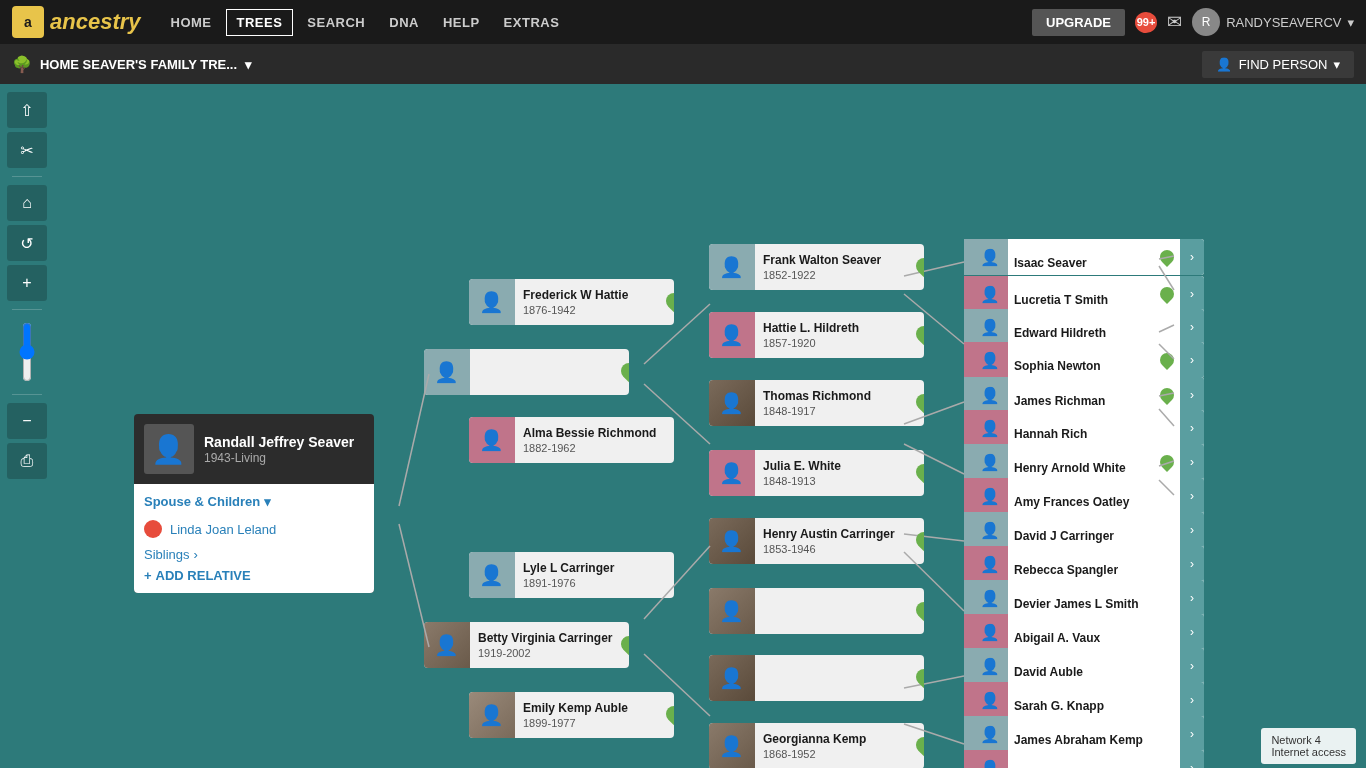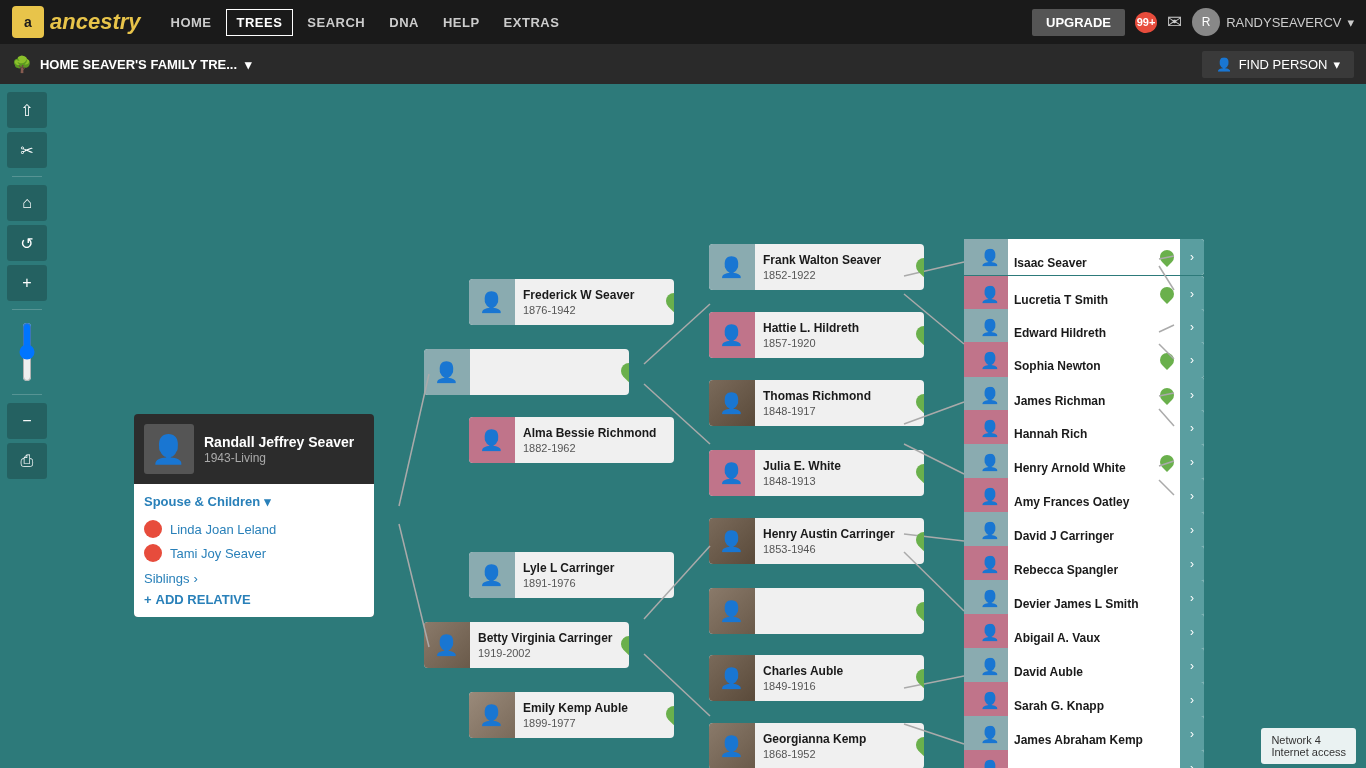--- a/index.html
+++ b/index.html
@@ -183,24 +183,20 @@
     </div>
     <div class="selected-card-body">
       <div class="spouse-children-toggle">
         <span>Spouse &amp; Children</span>
         <span>▾</span>
       </div>
       <div class="relative-item">
         <div class="relative-icon"></div>
         <a class="relative-name">Linda Joan Leland</a>
       </div>
-      <div class="relative-item">
-        <div class="relative-icon"></div>
-        <a class="relative-name">Tami Joy Seaver</a>
-      </div>
       <div class="siblings-link">
         <span>Siblings</span>
         <span>›</span>
       </div>
       <div class="add-relative-btn">
         <span>+</span>
         <span>ADD RELATIVE</span>
       </div>
     </div>
   </div>
@@ -210,21 +206,21 @@
       <span style="color:#fff;font-size:20px;">👤</span>
     </div>
     <div style="position:absolute;right:-8px;top:14px;width:16px;height:16px;background:#6ab04c;border-radius:50% 50% 0 50%;transform:rotate(45deg);z-index:5;"></div>
   </div>
 
   <div class="person-node" style="left:415px;top:195px;width:205px;">
     <div class="person-photo male" style="width:46px;height:46px;">
       <span style="color:#fff;font-size:20px;">👤</span>
     </div>
     <div class="person-info">
-      <div class="person-name">Frederick W Seaver</div>
+      <div class="person-name">Frederick W Hattie</div>
       <div class="person-dates">1876-1942</div>
     </div>
     <div style="position:absolute;right:-8px;top:14px;width:16px;height:16px;background:#6ab04c;border-radius:50% 50% 0 50%;transform:rotate(45deg);z-index:5;"></div>
   </div>
 
   <div class="person-node" style="left:415px;top:333px;width:205px;">
     <div class="person-photo female" style="width:46px;height:46px;">
       <span style="color:#fff;font-size:20px;">👤</span>
     </div>
     <div class="person-info">
@@ -323,24 +319,20 @@
   <div class="person-node" style="left:655px;top:504px;width:215px;">
     <div class="person-photo female" style="width:46px;height:46px;background:#7a6a5a;overflow:hidden;">
       <div style="width:100%;height:100%;background:linear-gradient(135deg,#8a7a6a,#6a5a4a);display:flex;align-items:center;justify-content:center;font-size:20px;color:#eee;">👤</div>
     </div>
     <div style="position:absolute;right:-8px;top:14px;width:16px;height:16px;background:#6ab04c;border-radius:50% 50% 0 50%;transform:rotate(45deg);z-index:5;"></div>
   </div>
 
   <div class="person-node" style="left:655px;top:571px;width:215px;">
     <div class="person-photo" style="width:46px;height:46px;background:#6a5a4a;overflow:hidden;">
       <div style="width:100%;height:100%;background:linear-gradient(135deg,#7a6a5a,#5a4a3a);display:flex;align-items:center;justify-content:center;font-size:20px;color:#ccc;">👤</div>
-    </div>
-    <div class="person-info">
-      <div class="person-name">Charles Auble</div>
-      <div class="person-dates">1849-1916</div>
     </div>
     <div style="position:absolute;right:-8px;top:14px;width:16px;height:16px;background:#6ab04c;border-radius:50% 50% 0 50%;transform:rotate(45deg);z-index:5;"></div>
   </div>
 
   <div class="person-node" style="left:655px;top:639px;width:215px;">
     <div class="person-photo female" style="width:46px;height:46px;background:#7a6a5a;overflow:hidden;">
       <div style="width:100%;height:100%;background:linear-gradient(135deg,#8a7a6a,#6a5a4a);display:flex;align-items:center;justify-content:center;font-size:20px;color:#eee;">👤</div>
     </div>
     <div class="person-info">
       <div class="person-name">Georgianna Kemp</div>

